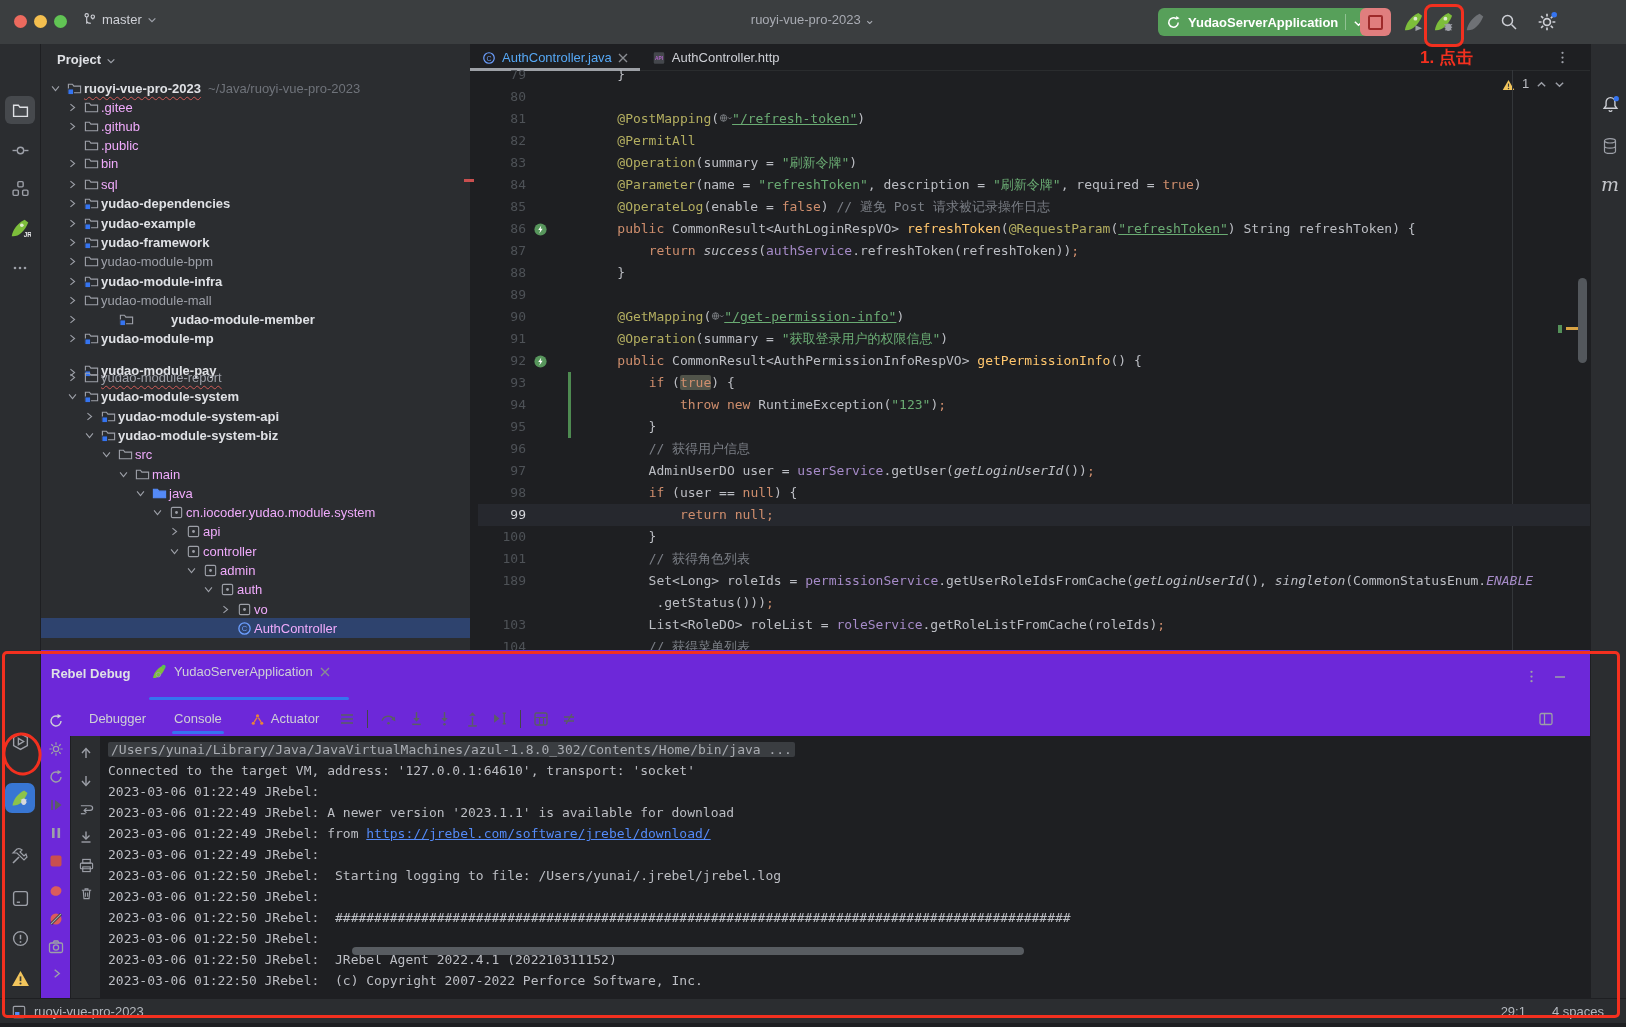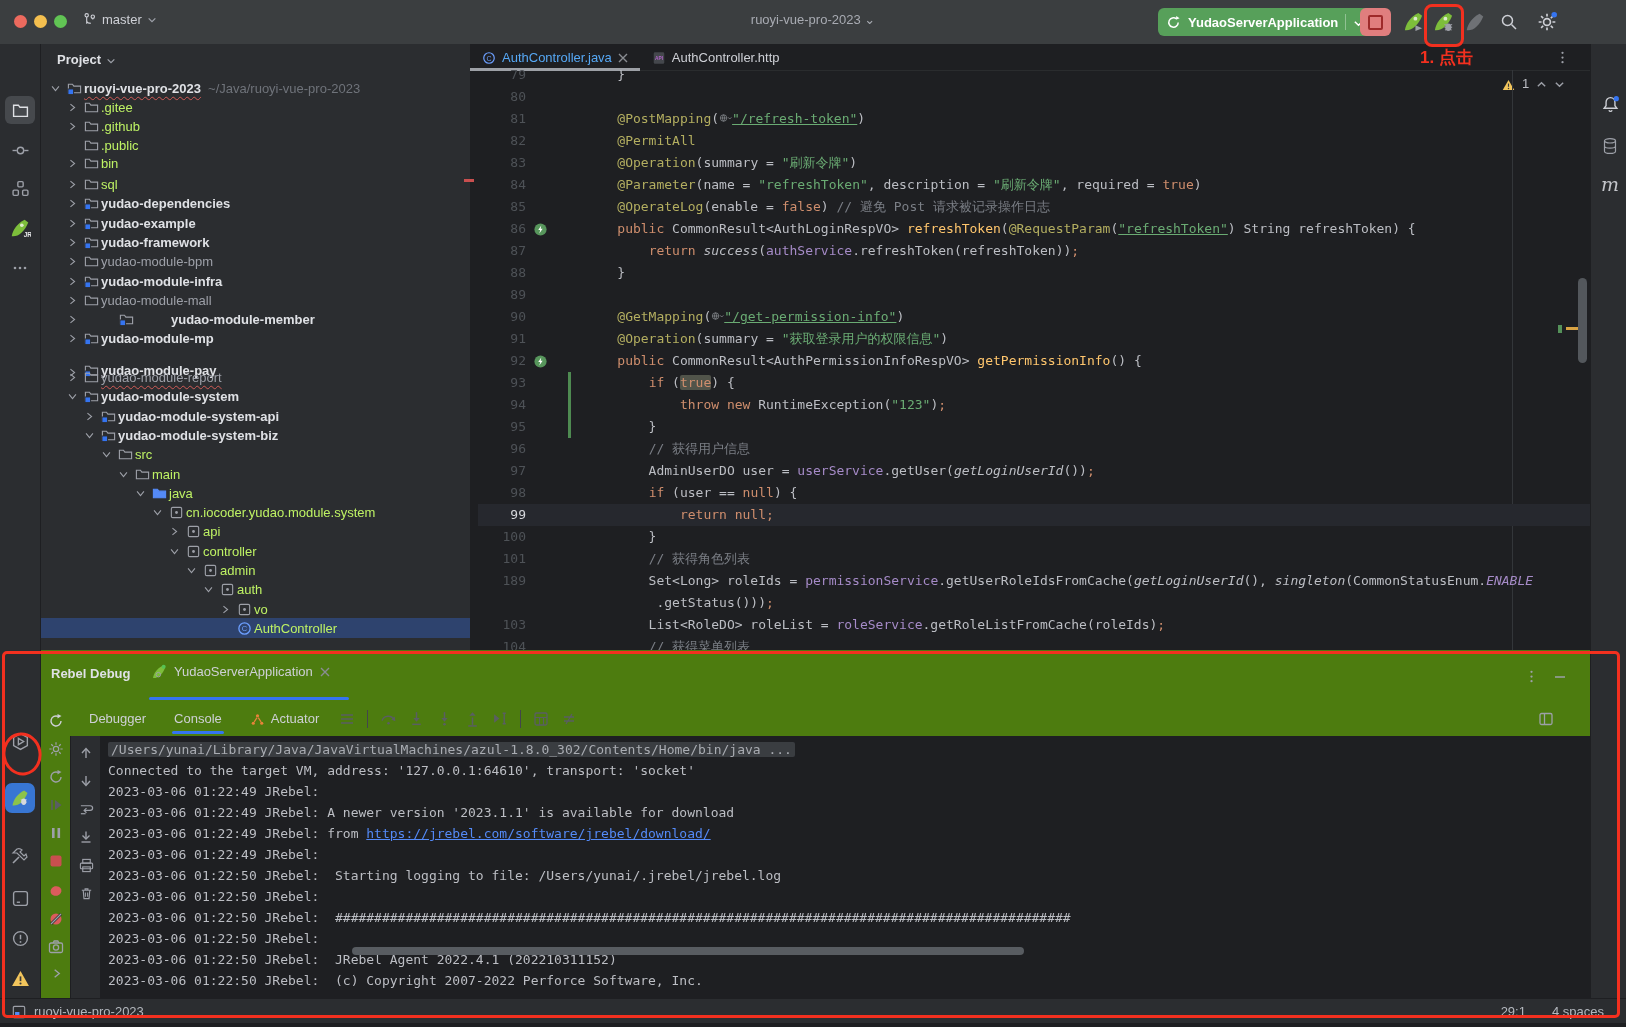--- a/index.html
+++ b/index.html
@@ -25,21 +25,21 @@
   .pill{position:absolute;left:5px;top:52px;width:30px;height:28px;background:#46494D;border-radius:6px;}
   .jrblue{position:absolute;left:5px;top:739px;width:30px;height:30px;background:#3876D3;border-radius:7px;
           display:flex;align-items:center;justify-content:center;}
   
   .ppanel{position:absolute;left:41px;top:44px;width:429px;height:606px;background:#2B2D30;border-right:1px solid #191A1C;overflow:hidden;}
   .phead{position:absolute;left:16px;top:8px;font-weight:bold;color:#DFE1E5;display:flex;gap:5px;align-items:center;}
   .trow{position:absolute;left:0;width:429px;height:20px;display:flex;align-items:center;white-space:nowrap;}
   .trow.sel{background:#2E436E;}
   .tch{width:17px;display:inline-flex;justify-content:center;flex:none;}
   .tic{width:20px;display:inline-flex;justify-content:center;flex:none;}
-  .tlabel{color:#bef264;}
+  .tlabel{color:#f0abfc;}
   .tlabel.b{font-weight:bold;color:#DFE1E5;}
   .tlabel.dim{color:#9DA0A8;}
   .tlabel.wavy{text-decoration:underline wavy #CF5B56 1px;text-underline-offset:3px;}
   .tpath{color:#6F737A;margin-left:7px;}
   
   .editor{position:absolute;left:470px;top:44px;width:1120px;height:606px;background:#1E1F22;}
   .tabbar{position:absolute;left:0;top:0;width:1120px;height:26px;border-bottom:1px solid #2A2C2E;display:flex;}
   .tab{position:relative;display:flex;align-items:center;gap:6px;padding:0 12px;height:26px;}
   .tab1 .lbl{color:#56A8F5;}
   .tab2 .lbl{color:#CED0D6;}
@@ -54,21 +54,21 @@
   .cl{position:absolute;left:108px;top:0;margin:0;font:13px/22px "DejaVu Sans Mono",monospace;white-space:pre;}
   .d{color:#BCBEC4}.k{color:#CF8E6D}.a{color:#B3AE60}.s{color:#6AAB73}
   .su{color:#6AAB73;text-decoration:underline;}
   .c{color:#7A7E85}.m{color:#FFC66D}.f{color:#A68BC8}
   .si{color:#BCBEC4;font-style:italic}.fi{color:#A68BC8;font-style:italic}
   .box{background:#51544A;border-radius:2px;}
   .marginguide{position:absolute;left:1042px;top:26px;width:1px;height:580px;background:#33363A;}
   .vscroll{position:absolute;left:1108px;top:234px;width:9px;height:85px;background:#53575C;border-radius:5px;}
   .inspect{position:absolute;left:1032px;top:32px;display:flex;align-items:center;gap:7px;color:#BCBEC4;}
   
-  .dpanel{position:absolute;left:41px;top:650px;width:1549px;height:348px;background:#4d7c0f;}
+  .dpanel{position:absolute;left:41px;top:650px;width:1549px;height:348px;background:#6d28d9;}
   .dhead{position:absolute;left:0;top:0;width:100%;height:51px;}
   .dtitle{position:absolute;left:10px;top:16px;font-weight:bold;color:#DFE1E5;}
   .dtab{position:absolute;left:110px;top:13px;display:flex;align-items:center;gap:7px;color:#CED0D6;}
   .dtabline{position:absolute;left:108px;top:47px;width:200px;height:3px;background:#3574F0;border-radius:2px;}
   .dtabs{position:absolute;left:34px;top:51px;width:1515px;height:35px;display:flex;align-items:center;gap:0;}
   .dview{padding:0 14px;color:#CED0D6;position:relative;height:35px;display:flex;align-items:center;gap:6px;}
   .dview.active:after{content:"";position:absolute;left:12px;right:12px;bottom:2px;height:3px;background:#3574F0;border-radius:2px;}
   .ticon{width:28px;display:flex;justify-content:center;}
   .tsep{width:1px;height:18px;background:#43464A;margin:0 6px;}
   .colicon{position:absolute;left:0;width:30px;height:26px;display:flex;align-items:center;justify-content:center;}

